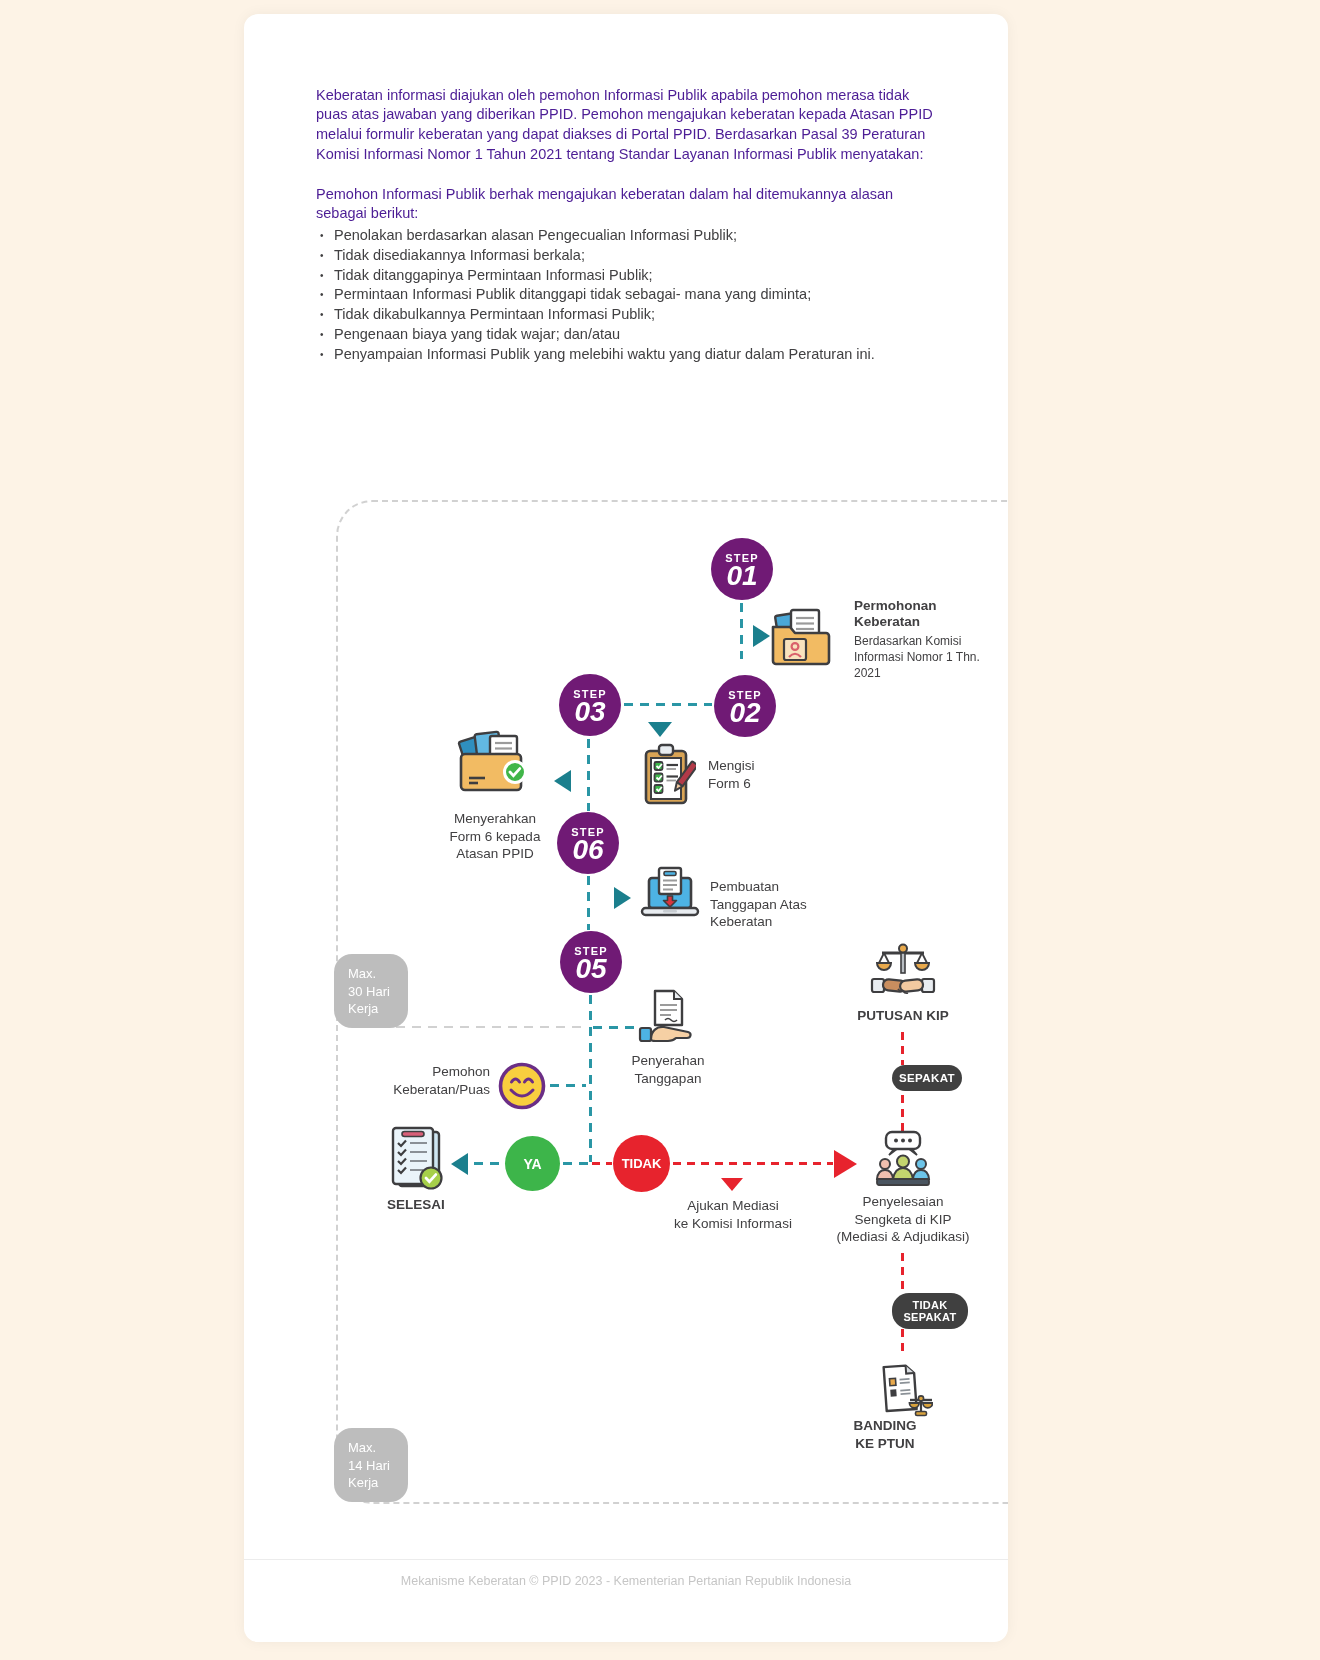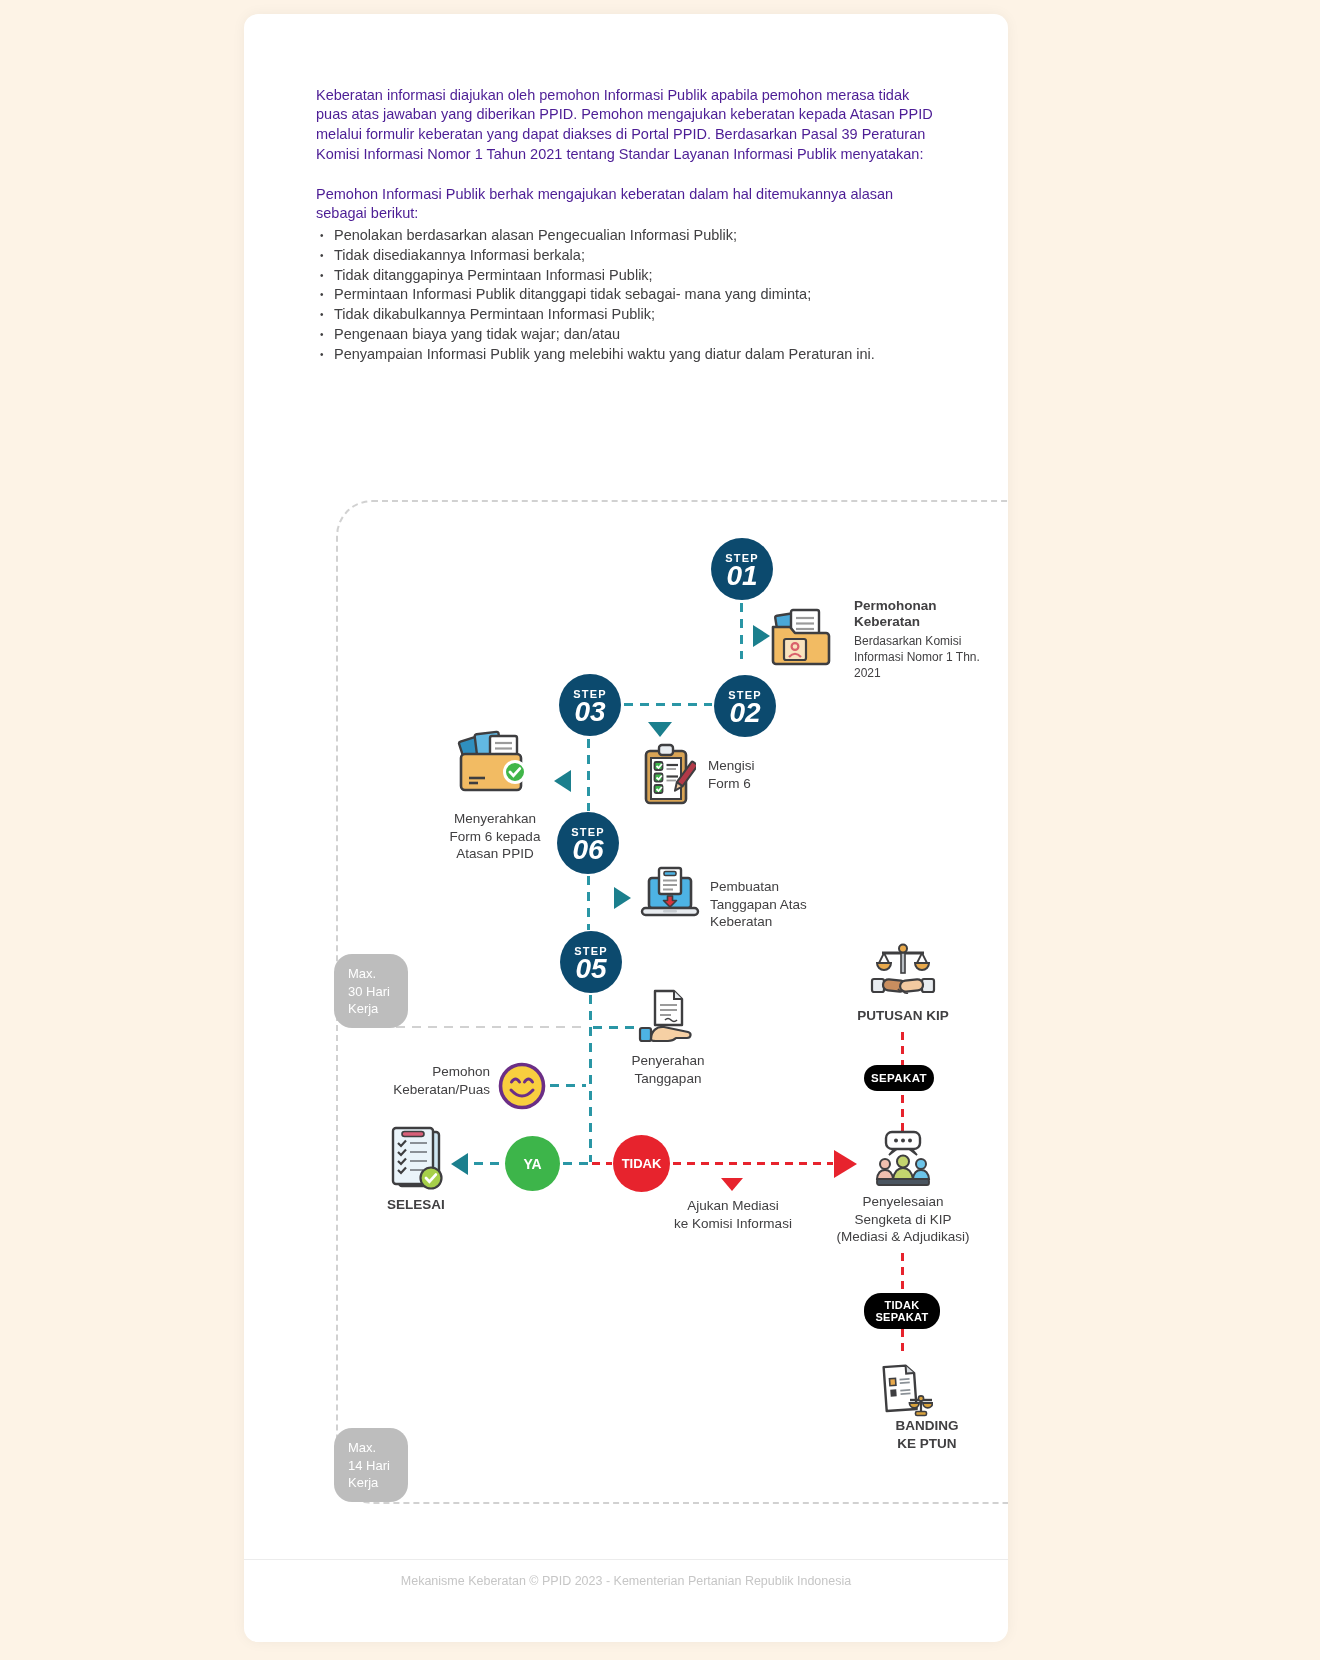--- a/index.html
+++ b/index.html
@@ -25,21 +25,21 @@
   .divider-gray{left:152px;top:1012px;width:188px;height:2px;
     background:repeating-linear-gradient(90deg,#d1d1d1 0 9px,transparent 9px 16px);}
   .divider-teal{left:349px;top:1012px;width:48px;height:3px;
     background:repeating-linear-gradient(90deg,#2a96a5 0 9px,transparent 9px 16px);}
   
   .vdash{width:3px;background:repeating-linear-gradient(180deg,#2a96a5 0 9px,transparent 9px 16px);}
   .hdash{height:3px;background:repeating-linear-gradient(90deg,#2a96a5 0 9px,transparent 9px 16px);}
   .vdash.red{background:repeating-linear-gradient(180deg,#e7232d 0 8px,transparent 8px 14px);}
   .hdash.red{background:repeating-linear-gradient(90deg,#e7232d 0 8px,transparent 8px 14px);}
   
-  .step{width:62px;height:62px;border-radius:50%;background:#0c4a6e;color:#fff;
+  .step{width:62px;height:62px;border-radius:50%;background:#701a75;color:#fff;
     display:flex;flex-direction:column;align-items:center;justify-content:center;}
   .step .s1{font-size:11px;font-weight:bold;letter-spacing:1.2px;line-height:12px;}
   .step .s2{font-size:28px;font-weight:bold;line-height:23px;font-style:italic;}
   
   .tri-r{width:0;height:0;border-top:11px solid transparent;border-bottom:11px solid transparent;border-left:17px solid #1b7f8d;}
   .tri-l{width:0;height:0;border-top:11px solid transparent;border-bottom:11px solid transparent;border-right:17px solid #1b7f8d;}
   .tri-d{width:0;height:0;border-left:12px solid transparent;border-right:12px solid transparent;border-top:15px solid #1b7f8d;}
   .tri-r.red{border-top-width:14px;border-bottom-width:14px;border-left:23px solid #e7232d;}
   .tri-d.red{border-left-width:11px;border-right-width:11px;border-top:13px solid #e7232d;}
   
@@ -47,22 +47,22 @@
   .lbl.center{text-align:center;}
   .lbl.right{text-align:right;}
   .lbl.bold{font-weight:bold;}
   .node-title{font-weight:bold;font-size:13.5px;line-height:16px;}
   .node-desc{font-size:12px;line-height:16px;margin-top:3px;}
   
   .dec{border-radius:50%;color:#fff;font-weight:bold;display:flex;align-items:center;justify-content:center;}
   .dec.ya{width:55px;height:55px;background:#3db54a;font-size:14px;}
   .dec.tidak{width:57px;height:57px;background:#e7232d;font-size:13px;}
   
-  .pill{background:#000000;color:#fff;font-weight:bold;border-radius:17px;
-    display:flex;flex-direction:column;align-items:center;justify-content:center;text-align:center;}
+  .pill{background:#404040;color:#fff;font-weight:bold;border-radius:17px;
+    display:flex;flex-direction:column;align-items:center;justify-content:center;text-align:center;margin-left:28px;}
   .pill.one{font-size:11.5px;letter-spacing:.4px;}
   .pill.two{font-size:11px;line-height:12.5px;letter-spacing:.3px;}
   .maxbadge{background:#bdbdbd;border-radius:18px;color:#fff;font-size:13px;line-height:17.5px;
     padding:11px 0 0 14px;box-sizing:border-box;}
   
   .footline{left:0;top:1545px;width:764px;height:1px;background:#ececec;}
   .foot{left:0;top:1560px;width:764px;text-align:center;font-size:12.5px;color:#c6c6c6;}
   svg{display:block;}
 </style>
 </head>
@@ -341,21 +341,21 @@
         <line x1="27" y1="38" x2="37" y2="38" stroke="#8a9096" stroke-width="1.8"></line>
       </g>
       <line x1="37" y1="44" x2="59" y2="44" stroke="#3e3e40" stroke-width="2.4"></line>
       <circle cx="48" cy="42.5" r="2.6" fill="#d8a23c" stroke="#3e3e40" stroke-width="1.6"></circle>
       <line x1="48" y1="44" x2="48" y2="56" stroke="#3e3e40" stroke-width="2.2"></line>
       <path d="M36.5 47 a4.8 4.8 0 0 0 9.6 0 z" fill="#d8a23c" stroke="#3e3e40" stroke-width="1.8"></path>
       <path d="M49.9 47 a4.8 4.8 0 0 0 9.6 0 z" fill="#d8a23c" stroke="#3e3e40" stroke-width="1.8"></path>
       <rect x="42.5" y="55.5" width="11" height="4" rx="1.5" fill="#d8a23c" stroke="#3e3e40" stroke-width="1.6"></rect>
     </svg>
   </div>
-  <div class="abs lbl center bold" style="left:636px;top:1403px;width:94px;">
+  <div class="abs lbl center bold" style="left:594px;top:1403px;width:94px;">
     <div>BANDING</div>
     <div>KE PTUN</div>
   </div>
 
   <div class="abs maxbadge" style="left:90px;top:1414px;width:74px;height:74px;">
     <div>Max.</div>
     <div>14 Hari</div>
     <div>Kerja</div>
   </div>
 

